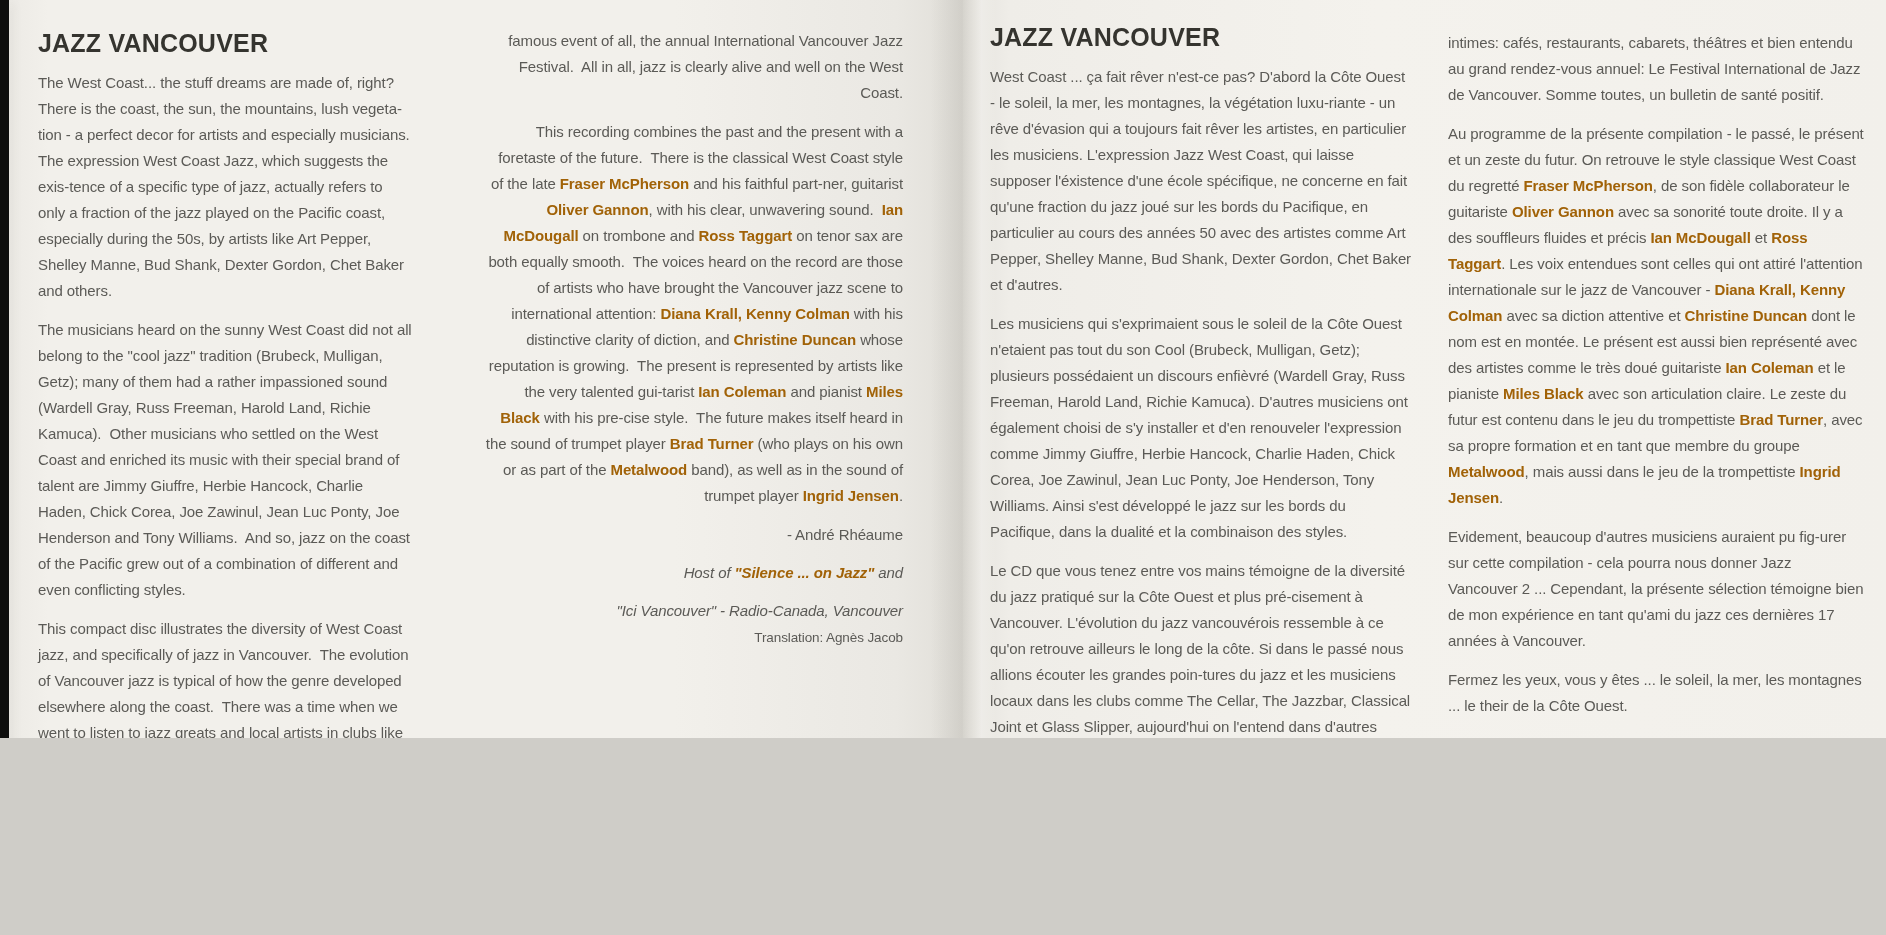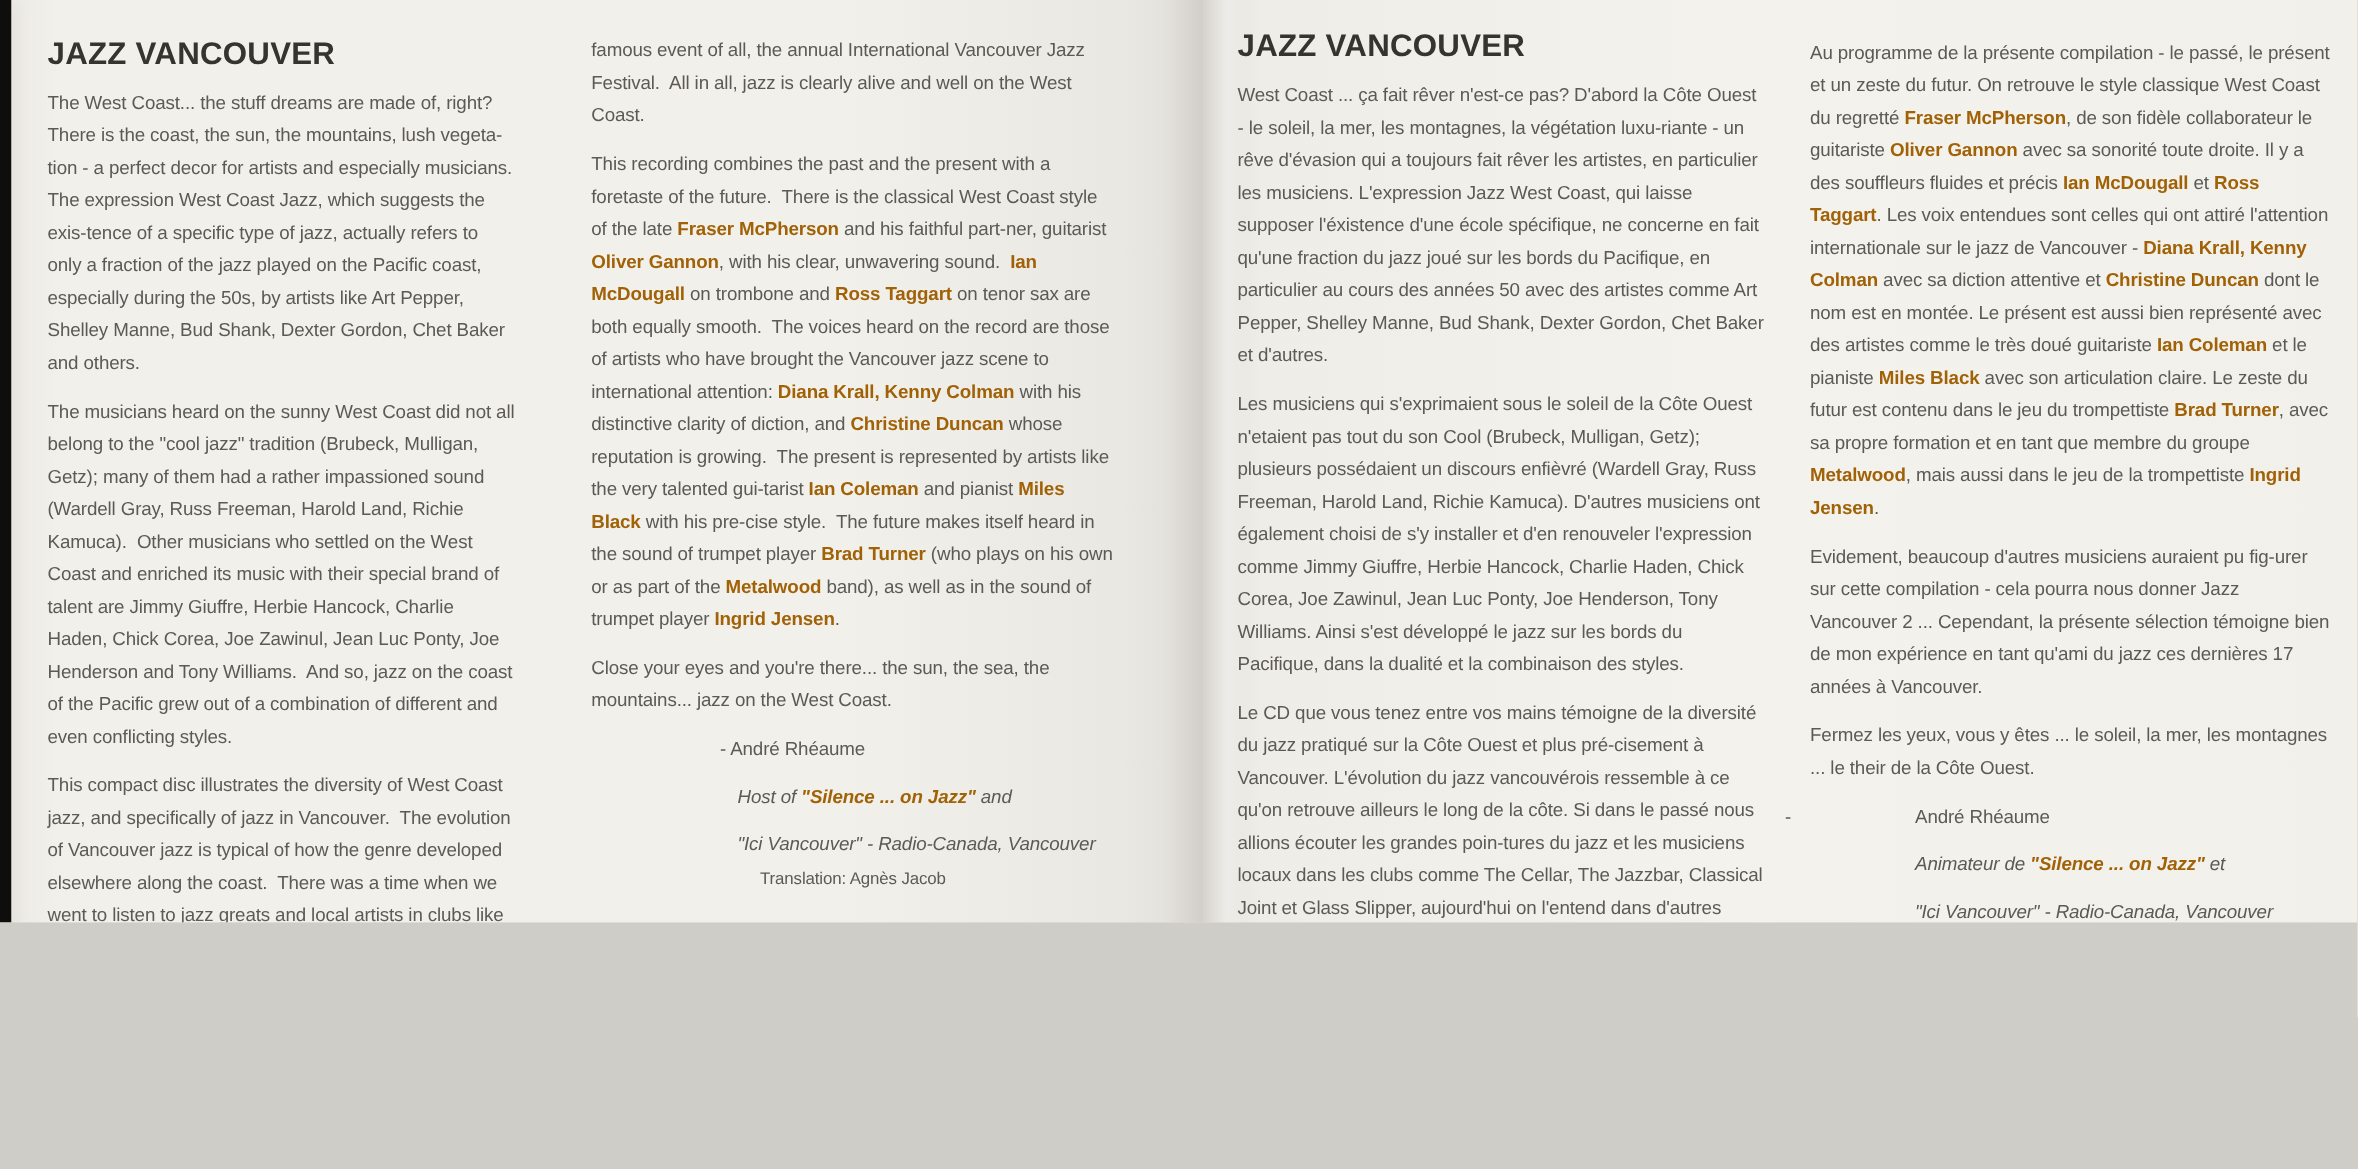--- a/index.html
+++ b/index.html
@@ -14,21 +14,21 @@
     background:linear-gradient(90deg,#e3e1db 0%,#efede8 5%,#f4f2ed 45%,#f2f0eb 100%);}
   .fold{position:absolute;left:930px;top:0;width:66px;height:935px;
     background:linear-gradient(90deg,rgba(80,75,65,0) 0%,rgba(80,75,65,0.10) 48%,rgba(80,75,65,0.04) 60%,rgba(255,255,255,0.25) 78%,rgba(80,75,65,0) 100%);}
   .edge-left{position:absolute;left:0;top:0;width:9px;height:935px;background:#0e0e0d;
     box-shadow:6px 0 10px -4px rgba(60,55,45,0.35);}
   .col{position:absolute;font-size:15px;line-height:26px;letter-spacing:-0.1px;}
   .col p{margin:0 0 13px 0;white-space:pre-wrap;}
   h1.title{font-size:25px;line-height:27px;margin:0 0 13px 0;color:#35342f;
     font-weight:bold;letter-spacing:0.2px;}
   .col1{left:38px;top:30px;width:374px;}
-  .col2{left:473px;top:28px;width:420px;}
+  .col2{left:483px;top:28px;width:420px;text-align:right;}
   .col3{left:990px;top:24px;width:424px;}
   .col4{left:1448px;top:30px;width:416px;}
   .b{font-weight:bold;color:#a16207;}
   .i{font-style:italic;}
   .sig{margin-top:1px;}
   .sig .line{white-space:pre-wrap;margin-top:12px;}
   .sig-en{margin-left:103px;}
   .sig-en .line.ital{margin-left:14px;}
   .sig-en .translation{font-size:13.5px;line-height:24px;margin-left:32px;margin-top:2px;}
   .sig-fr{position:relative;margin-left:84px;}
@@ -46,37 +46,37 @@
   <section class="col col1">
     <h1 class="title">JAZZ VANCOUVER</h1>
     <p><span>The West Coast... the stuff dreams are made of, right? There is the coast, the sun, the mountains, lush vegeta-tion - a perfect decor for artists and especially musicians. The expression West Coast Jazz, which suggests the exis-tence of a specific type of jazz, actually refers to only a fraction of the jazz played on the Pacific coast, especially during the 50s, by artists like Art Pepper, Shelley Manne, Bud Shank, Dexter Gordon, Chet Baker and others.</span></p>
     <p><span>The musicians heard on the sunny West Coast did not all belong to the "cool jazz" tradition (Brubeck, Mulligan, Getz); many of them had a rather impassioned sound (Wardell Gray, Russ Freeman, Harold Land, Richie Kamuca).  Other musicians who settled on the West Coast and enriched its music with their special brand of talent are Jimmy Giuffre, Herbie Hancock, Charlie Haden, Chick Corea, Joe Zawinul, Jean Luc Ponty, Joe Henderson and Tony Williams.  And so, jazz on the coast of the Pacific grew out of a combination of different and even conflicting styles.</span></p>
     <p><span>This compact disc illustrates the diversity of West Coast jazz, and specifically of jazz in Vancouver.  The evolution of Vancouver jazz is typical of how the genre developed elsewhere along the coast.  There was a time when we went to listen to jazz greats and local artists in clubs like The Cellar, The Jazzbar, Classical Joint and Glass Slipper. Today, jazz is heard in more intimate settings: cafés, restaurants, cabarets, theatres and, of course, the most</span></p>
   </section>
 
   <section class="col col2">
     <p><span>famous event of all, the annual International Vancouver Jazz Festival.  All in all, jazz is clearly alive and well on the West Coast.</span></p>
     <p><span>This recording combines the past and the present with a foretaste of the future.  There is the classical West Coast style of the late </span><span class="b">Fraser McPherson</span><span> and his faithful part-ner, guitarist </span><span class="b">Oliver Gannon</span><span>, with his clear, unwavering sound.  </span><span class="b">Ian McDougall</span><span> on trombone and </span><span class="b">Ross Taggart</span><span> on tenor sax are both equally smooth.  The voices heard on the record are those of artists who have brought the Vancouver jazz scene to international attention: </span><span class="b">Diana Krall, Kenny Colman</span><span> with his distinctive clarity of diction, and </span><span class="b">Christine Duncan</span><span> whose reputation is growing.  The present is represented by artists like the very talented gui-tarist </span><span class="b">Ian Coleman</span><span> and pianist </span><span class="b">Miles Black</span><span> with his pre-cise style.  The future makes itself heard in the sound of trumpet player </span><span class="b">Brad Turner</span><span> (who plays on his own or as part of the </span><span class="b">Metalwood</span><span> band), as well as in the sound of trumpet player </span><span class="b">Ingrid Jensen</span><span>.</span></p>
-    <p><span>Close your eyes and you're there... the sun, the sea, the mountains... jazz on the West Coast.</span></p>
     <div class="sig sig-en">
       <div class="line"><span>- André Rhéaume</span></div>
       <div class="line ital"><span class="i">Host of </span><span class="b i">"Silence ... on Jazz"</span><span class="i"> and</span></div>
       <div class="line ital"><span class="i">"Ici Vancouver" - Radio-Canada, Vancouver</span></div>
       <div class="line translation"><span>Translation: Agnès Jacob</span></div>
     </div>
   </section>
 
   <section class="col col3">
     <h1 class="title">JAZZ VANCOUVER</h1>
     <p><span>West Coast ... ça fait rêver n'est-ce pas? D'abord la Côte Ouest - le soleil, la mer, les montagnes, la végétation luxu-riante - un rêve d'évasion qui a toujours fait rêver les artistes, en particulier les musiciens. L'expression Jazz West Coast, qui laisse supposer l'éxistence d'une école spécifique, ne concerne en fait qu'une fraction du jazz joué sur les bords du Pacifique, en particulier au cours des années 50 avec des artistes comme Art Pepper, Shelley Manne, Bud Shank, Dexter Gordon, Chet Baker et d'autres.</span></p>
     <p><span>Les musiciens qui s'exprimaient sous le soleil de la Côte Ouest n'etaient pas tout du son Cool (Brubeck, Mulligan, Getz); plusieurs possédaient un discours enfièvré (Wardell Gray, Russ Freeman, Harold Land, Richie Kamuca). D'autres musiciens ont également choisi de s'y installer et d'en renouveler l'expression comme Jimmy Giuffre, Herbie Hancock, Charlie Haden, Chick Corea, Joe Zawinul, Jean Luc Ponty, Joe Henderson, Tony Williams. Ainsi s'est développé le jazz sur les bords du Pacifique, dans la dualité et la combinaison des styles.</span></p>
     <p><span>Le CD que vous tenez entre vos mains témoigne de la diversité du jazz pratiqué sur la Côte Ouest et plus pré-cisement à Vancouver. L'évolution du jazz vancouvérois ressemble à ce qu'on retrouve ailleurs le long de la côte. Si dans le passé nous allions écouter les grandes poin-tures du jazz et les musiciens locaux dans les clubs comme The Cellar, The Jazzbar, Classical Joint et Glass Slipper, aujourd'hui on l'entend dans d'autres lieux, plus</span></p>
   </section>
 
   <section class="col col4">
+    <p><span>intimes: cafés, restaurants, cabarets, théâtres et bien entendu au grand rendez-vous annuel: Le Festival International de Jazz de Vancouver. Somme toutes, un bulletin de santé positif.</span></p>
     <p><span>Au programme de la présente compilation - le passé, le présent et un zeste du futur. On retrouve le style classique West Coast du regretté </span><span class="b">Fraser McPherson</span><span>, de son fidèle collaborateur le guitariste </span><span class="b">Oliver Gannon</span><span> avec sa sonorité toute droite. Il y a des souffleurs fluides et précis </span><span class="b">Ian McDougall</span><span> et </span><span class="b">Ross Taggart</span><span>. Les voix entendues sont celles qui ont attiré l'attention internationale sur le jazz de Vancouver - </span><span class="b">Diana Krall, Kenny Colman</span><span> avec sa diction attentive et </span><span class="b">Christine Duncan</span><span> dont le nom est en montée. Le présent est aussi bien représenté avec des artistes comme le très doué guitariste </span><span class="b">Ian Coleman</span><span> et le pianiste </span><span class="b">Miles Black</span><span> avec son articulation claire. Le zeste du futur est contenu dans le jeu du trompettiste </span><span class="b">Brad Turner</span><span>, avec sa propre formation et en tant que membre du groupe </span><span class="b">Metalwood</span><span>, mais aussi dans le jeu de la trompettiste </span><span class="b">Ingrid Jensen</span><span>.</span></p>
     <p><span>Evidement, beaucoup d'autres musiciens auraient pu fig-urer sur cette compilation - cela pourra nous donner Jazz Vancouver 2 ... Cependant, la présente sélection témoigne bien de mon expérience en tant qu'ami du jazz ces dernières 17 années à Vancouver.</span></p>
     <p><span>Fermez les yeux, vous y êtes ... le soleil, la mer, les montagnes ... le their de la Côte Ouest.</span></p>
     <div class="sig sig-fr">
       <span class="dash">-</span>
       <div class="line"><span>André Rhéaume</span></div>
       <div class="line ital"><span class="i">Animateur de </span><span class="b i">"Silence ... on Jazz"</span><span class="i"> et</span></div>
       <div class="line ital"><span class="i">"Ici Vancouver" - Radio-Canada, Vancouver</span></div>
     </div>
   </section>

